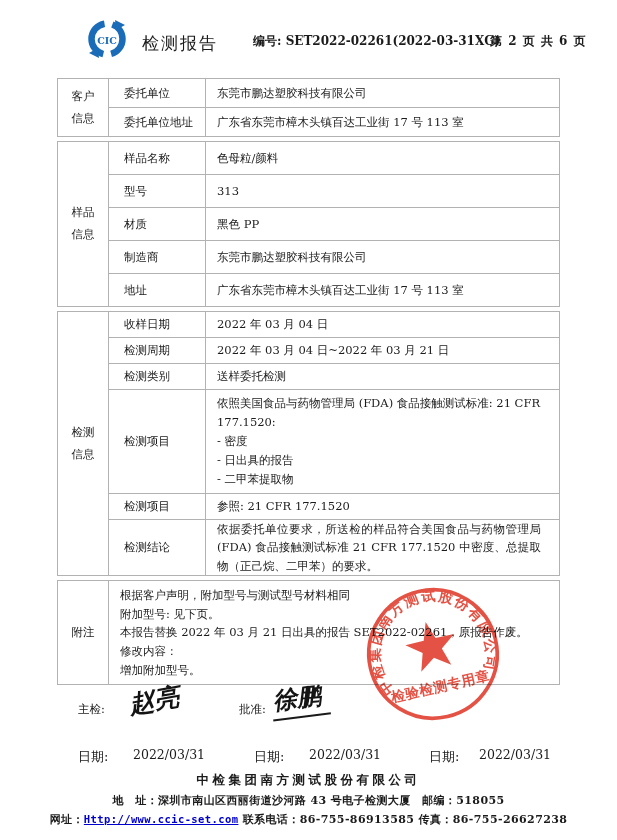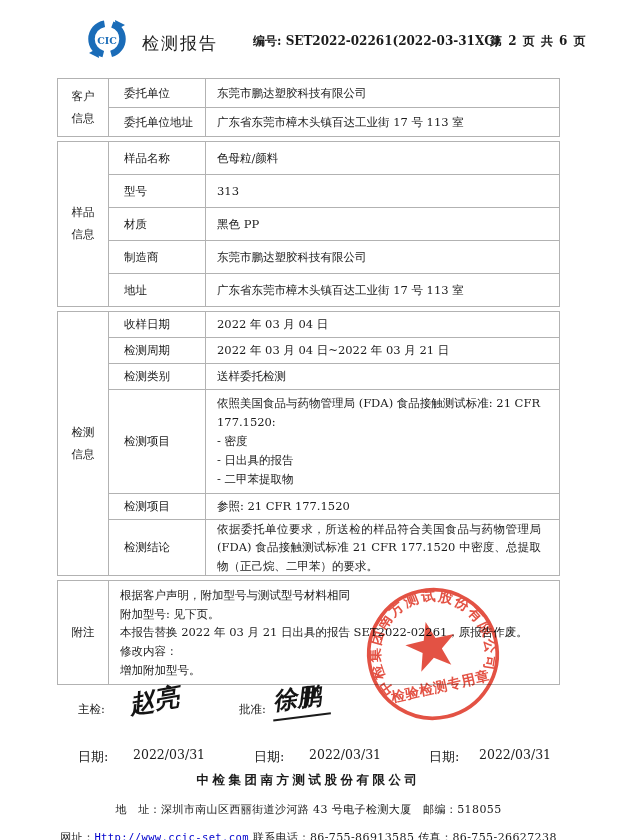--- a/index.html
+++ b/index.html
@@ -51,21 +51,21 @@
   .dval { position:absolute; left:76px; top:1px; font-size:12.5px; }
   .dcell.c3 .dval { left:56px; }
 
   
   .stamp { position:absolute; left:356px; top:577px; width:154px; height:154px;
            z-index:4; opacity:0.88; mix-blend-mode:multiply; pointer-events:none; }
 
   
   .footer { position:absolute; left:0; top:772px; width:617px; text-align:center; }
   .f-company { font-size:12.5px; font-weight:bold; letter-spacing:3.5px; }
-  .f-line { font-size:11px; margin-top:13px; letter-spacing:0.4px; }
+  .f-line { font-size:11px; margin-top:4px; letter-spacing:0.4px;font-weight:bold; }
   .f-url { color:#0000cc; text-decoration:underline; cursor:pointer;
            font-family:"DejaVu Sans Mono","Liberation Mono",monospace; font-size:10.5px; }
 </style>
 </head>
 <body>
 
 <div class="page">
 
   <div class="hdr">
     <svg class="logo" viewBox="0 0 44 44">

